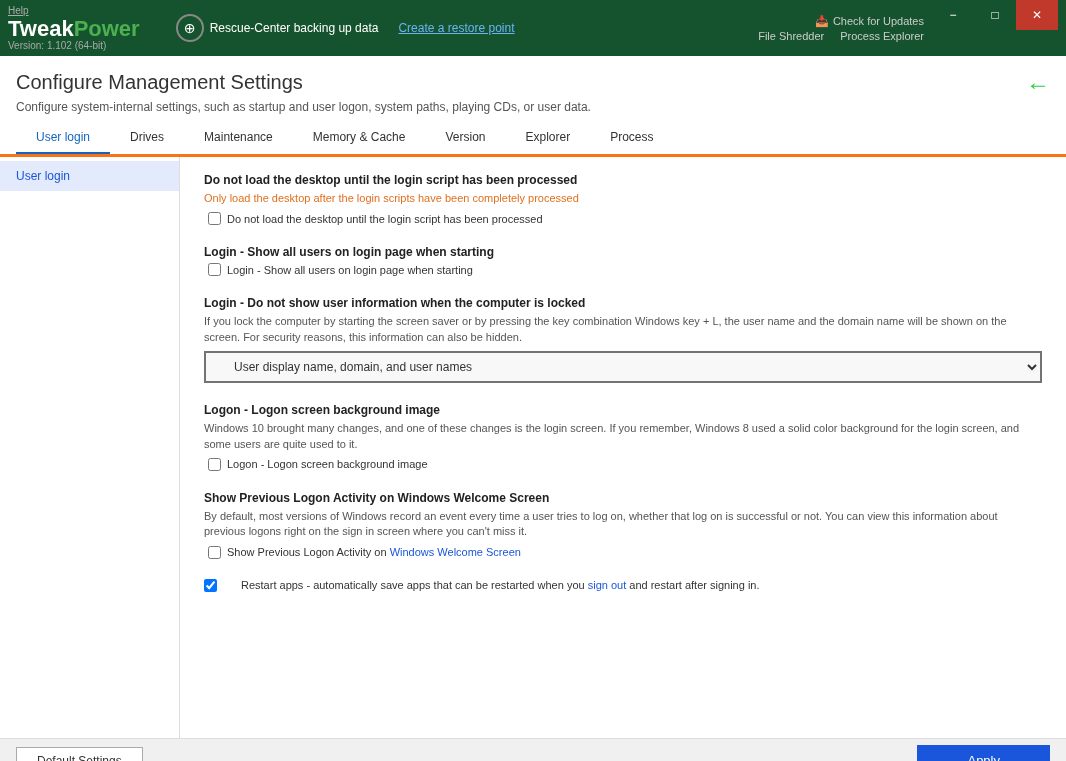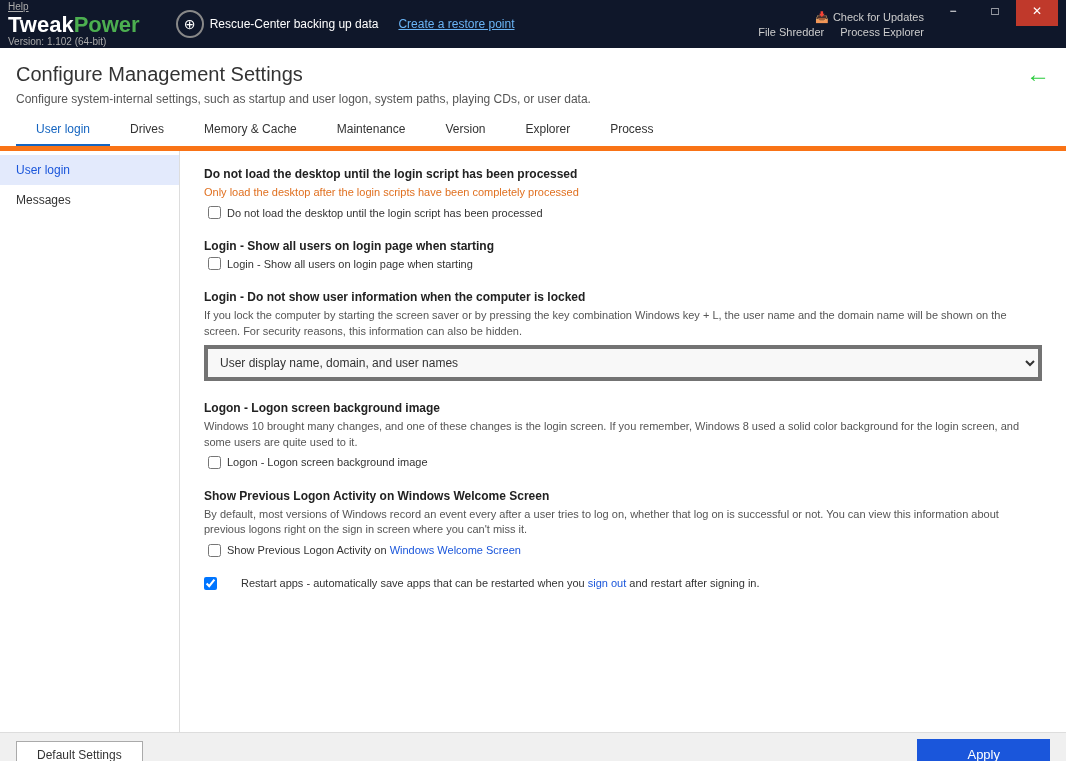--- a/index.html
+++ b/index.html
@@ -1,23 +1,23 @@
 <!DOCTYPE html>
 <html><head>
   <meta charset="utf-8">
   <style>
     * { box-sizing: border-box; margin: 0; padding: 0; }
     body { font-family: 'Segoe UI', Tahoma, sans-serif; font-size: 12px; background: #f0f0f0; overflow: hidden; }
 
     
     .titlebar {
-      background: #0f172a;
-      display: flex;
-      align-items: center;
-      height: 48px;
+      background: #14532d;
+      display: flex;
+      align-items: center;
+      height: 56px;
       padding: 0 8px;
       color: white;
     }
     .titlebar-logo {
       display: flex;
       flex-direction: column;
       margin-right: 16px;
     }
     .titlebar-logo .brand {
       font-size: 22px;
@@ -56,21 +56,21 @@
       width: 42px; height: 30px;
       display: flex; align-items: center; justify-content: center;
       color: white; font-size: 12px; cursor: pointer;
     }
     .win-btn.close { background: #c0392b; }
 
     
     .page-header {
       background: white;
       padding: 12px 16px 0 16px;
-      border-bottom: 5px solid #f97316;
+      border-bottom: 3px solid #f97316;
     }
     .page-title-row {
       display: flex;
       align-items: center;
       justify-content: space-between;
       margin-bottom: 4px;
     }
     .page-title { font-size: 20px; font-weight: 300; color: #333; }
     .back-arrow { color: #2ecc40; font-size: 24px; cursor: pointer; }
     .page-subtitle { font-size: 12px; color: #555; margin-bottom: 8px; }
@@ -150,22 +150,22 @@
     }
     .checkbox-row input[type="checkbox"] { cursor: pointer; }
     .checkbox-label-link { color: #1a56db; }
 
     .select-wrapper {
       margin-top: 4px;
       margin-bottom: 2px;
     }
     select {
       width: 100%;
-      padding: 6px 8px;
-      border: 4px solid #737373;
+      padding: 6px 24px;
+      border: 2px solid #737373;
       background: #f8f8f8;
       font-size: 12px;
       color: #333;
       cursor: pointer;
     }
 
     .restart-row {
       display: flex;
       align-items: center;
       gap: 24px;
@@ -251,33 +251,32 @@
 <div class="page-header">
   <div class="page-title-row">
     <span class="page-title">Configure Management Settings</span>
     <span class="back-arrow">←</span>
   </div>
   <div class="page-subtitle">Configure system-internal settings, such as startup and user logon, system paths, playing CDs, or user data.</div>
 
   <div class="tabs">
     <div class="tab active">User login</div>
     <div class="tab">Drives</div>
+    <div class="tab">Maintenance</div>
     <div class="tab">Memory &amp; Cache</div>
-    <div class="tab">Maintenance</div>
     <div class="tab">Version</div>
     <div class="tab">Explorer</div>
     <div class="tab">Process</div>
   </div>
 </div>
 
 <div class="main-layout">
 
   <div class="sidebar">
     <div class="sidebar-item active">User login</div>
-    <div class="sidebar-item">Messages</div>
   </div>
 
   <div class="content">
 
     <div class="setting-section">
       <div class="setting-title">Do not load the desktop until the login script has been processed</div>
       <div class="setting-desc">Only load the desktop after the login scripts have been completely processed</div>
       <div class="checkbox-row">
         <input type="checkbox" id="cb1" style="">
         <label for="cb1">Do not load the desktop until the login script has been processed</label>
@@ -308,21 +307,21 @@
       <div class="setting-title">Logon - Logon screen background image</div>
       <div class="setting-desc dark">Windows 10 brought many changes, and one of these changes is the login screen. If you remember, Windows 8 used a solid color background for the login screen, and some users are quite used to it.</div>
       <div class="checkbox-row">
         <input type="checkbox" id="cb4" style="">
         <label for="cb4">Logon - Logon screen background image</label>
       </div>
     </div>
 
     <div class="setting-section">
       <div class="setting-title">Show Previous Logon Activity on Windows Welcome Screen</div>
-      <div class="setting-desc dark">By default, most versions of Windows record an event every after a user tries to log on, whether that log on is successful or not. You can view this information about previous logons right on the sign in screen where you can't miss it.</div>
+      <div class="setting-desc dark">By default, most versions of Windows record an event every time a user tries to log on, whether that log on is successful or not. You can view this information about previous logons right on the sign in screen where you can't miss it.</div>
       <div class="checkbox-row">
         <input type="checkbox" id="cb5" style="">
         <label for="cb5">Show Previous Logon Activity on <span class="checkbox-label-link">Windows Welcome Screen</span></label>
       </div>
     </div>
 
     <div class="setting-section">
       <div class="restart-row">
         <input type="checkbox" id="cb6" checked="" style="">
         <label for="cb6">Restart apps - automatically save apps that can be restarted when you <span class="link">sign out</span> and restart after signing in.</label>

